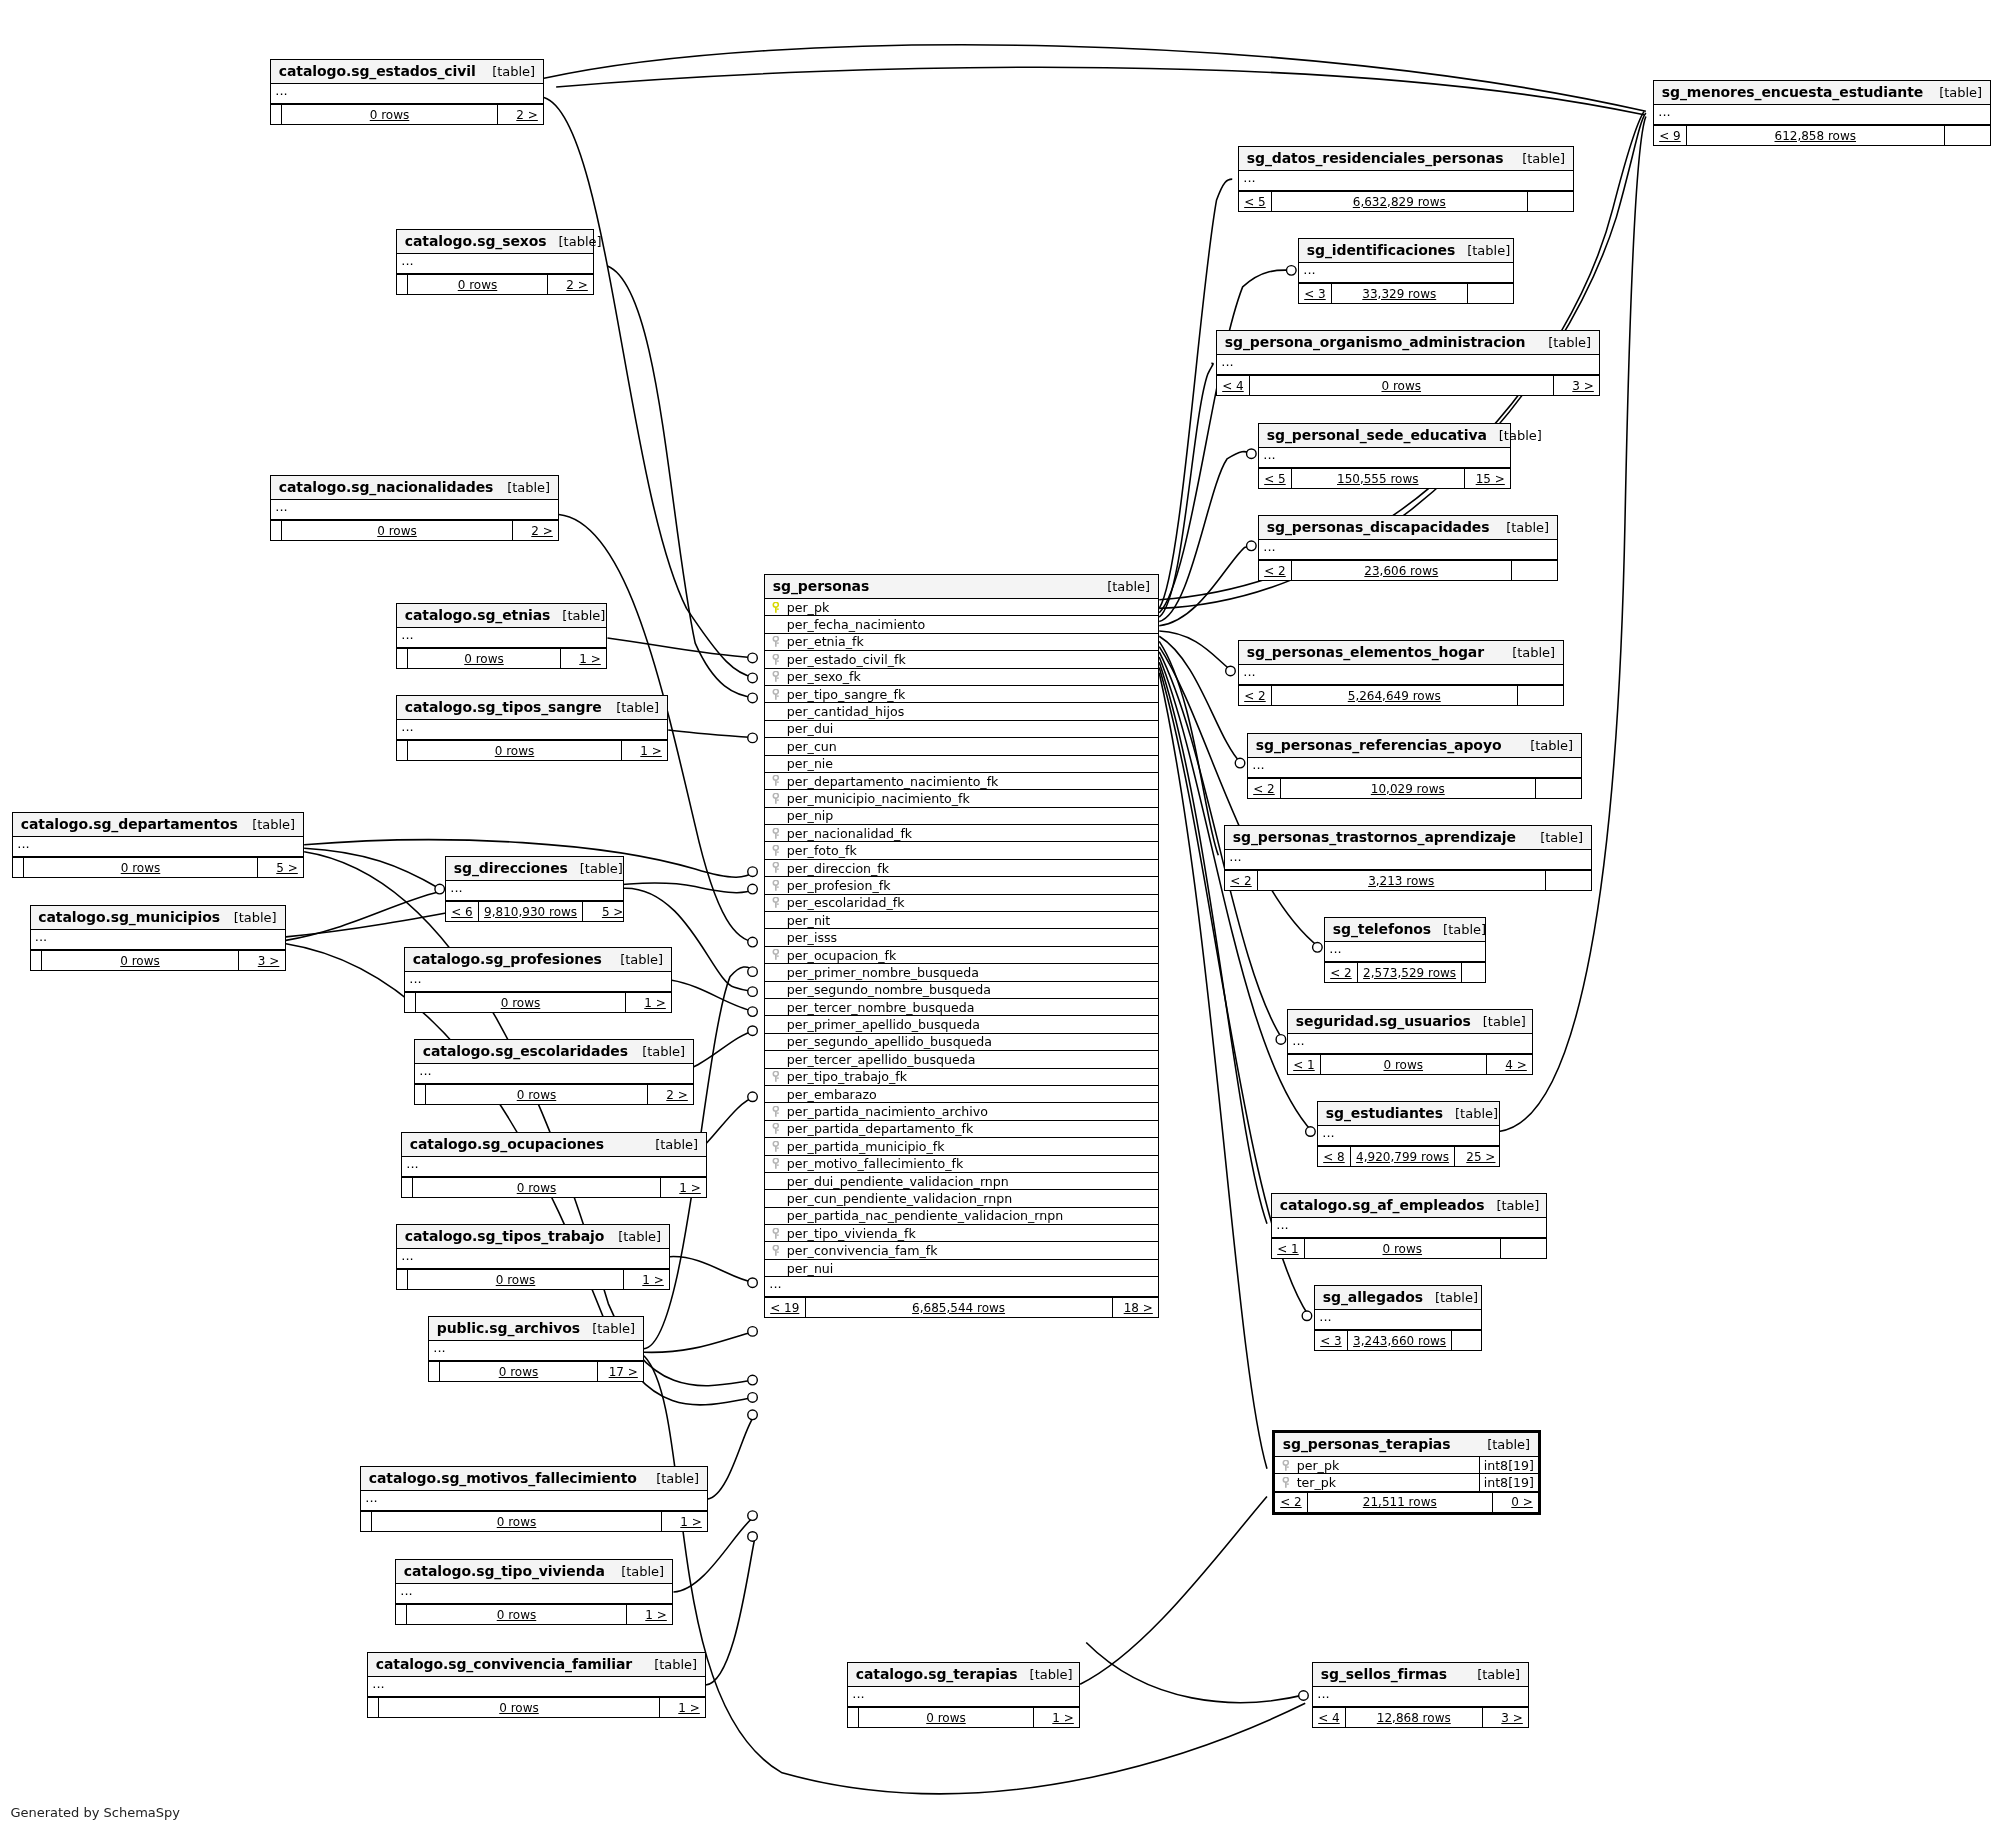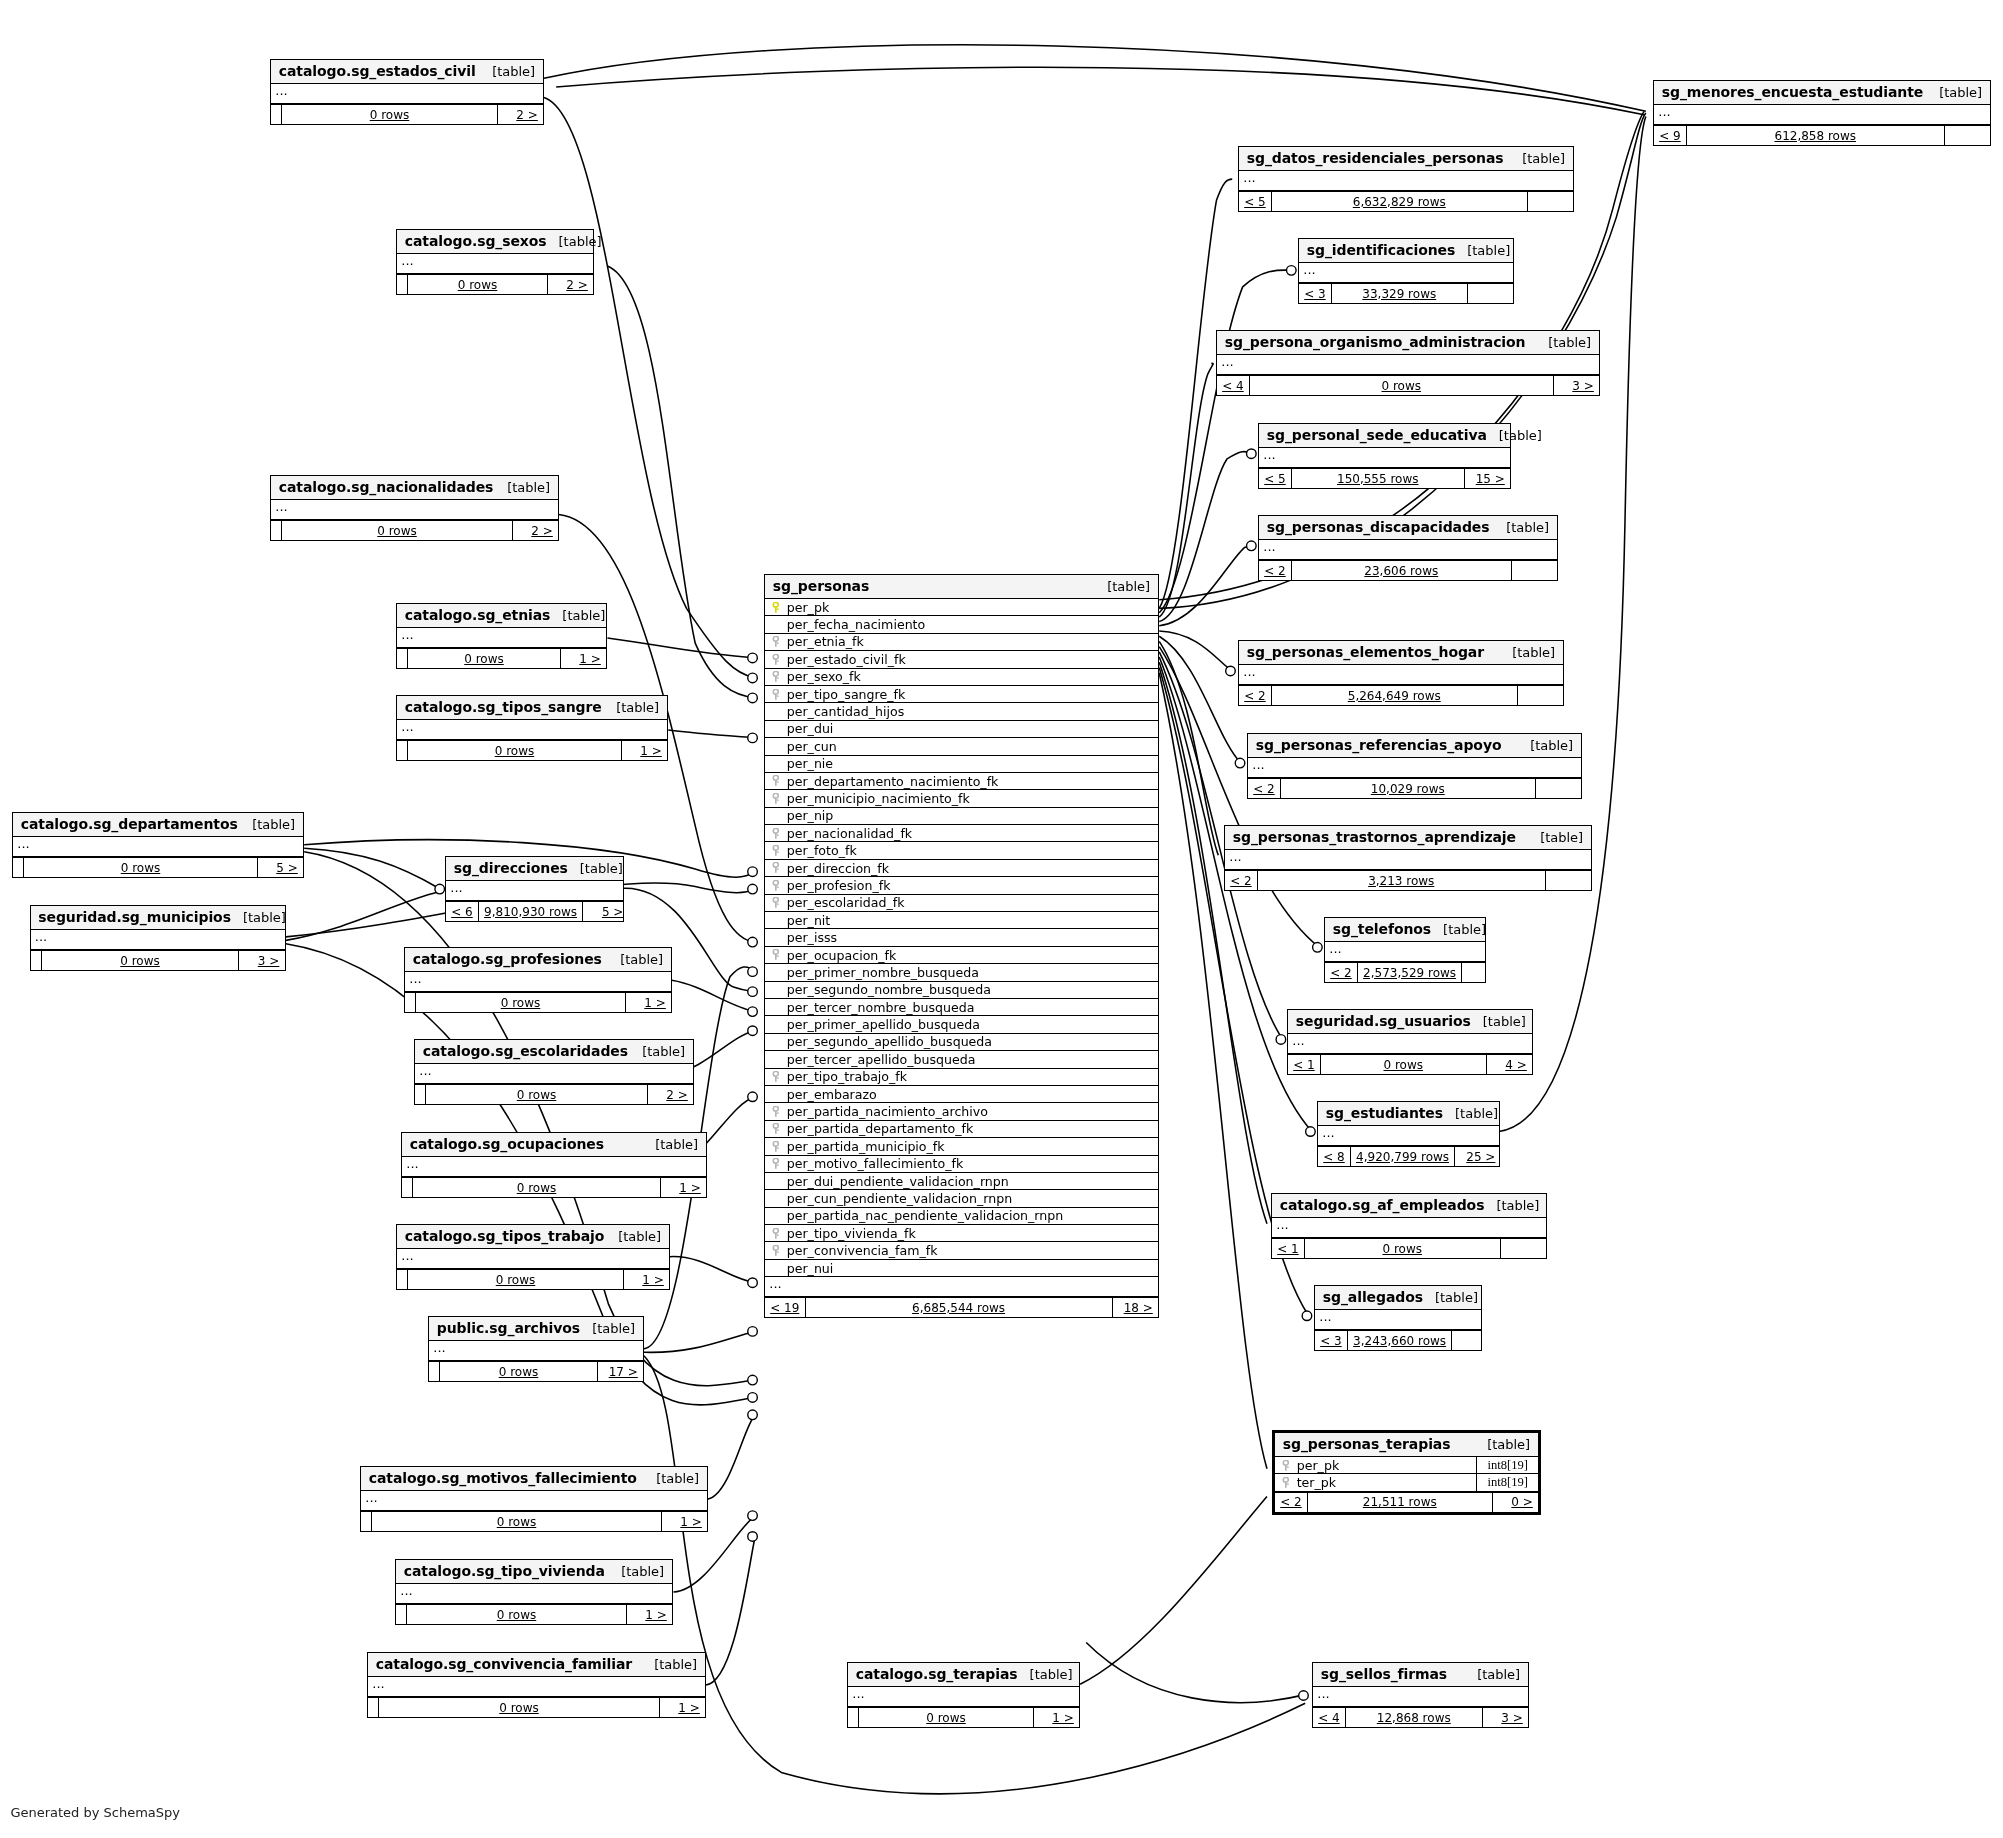--- a/index.html
+++ b/index.html
@@ -84,24 +84,23 @@
     line-height: 1;
   }
   .key svg { display: block; margin: 0 auto; }
   .col-name { padding-left: 5.2px; white-space: nowrap; }
   .col-type {
     margin-left: auto;
     border-left: 0.9px solid #000;
     height: 100%;
     display: flex;
     align-items: center;
-    padding: 0 10px;
+    padding: 0 4px;
     font-size: 12.6px;
     white-space: nowrap;
-    font-family: Liberation Serif, serif;
   }
   .tbl-foot {
     display: flex;
     height: 20px;
     box-sizing: border-box;
     border-top: 1.7px solid #000;
     font-size: 12px;
     color: #000;
     background: #fff;
     text-decoration: underline;
@@ -336,21 +335,21 @@
         </div>
         <div class="ellipsis-row">...</div>
         <div class="tbl-foot">
           <div class="foot-l"></div>
           <div class="foot-c">0 rows</div>
           <div class="foot-r">5 &gt;</div>
         </div>
       </div>
       <div class="tbl" style="left: 29.5px; top: 905px; width: 256px;">
         <div class="tbl-head">
-          <span class="tbl-name">seguridad.sg_municipios</span>
+          <span class="tbl-name">catalogo.sg_municipios</span>
           <span class="tbl-kind">[table]</span>
         </div>
         <div class="ellipsis-row">...</div>
         <div class="tbl-foot">
           <div class="foot-l"></div>
           <div class="foot-c">0 rows</div>
           <div class="foot-r">3 &gt;</div>
         </div>
       </div>
       <div class="tbl" style="left: 445px; top: 856px; width: 179px;">

